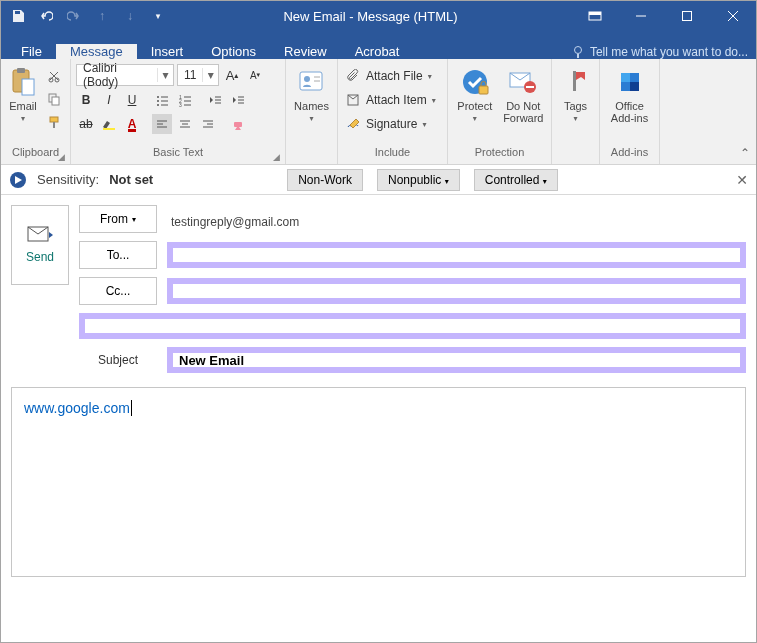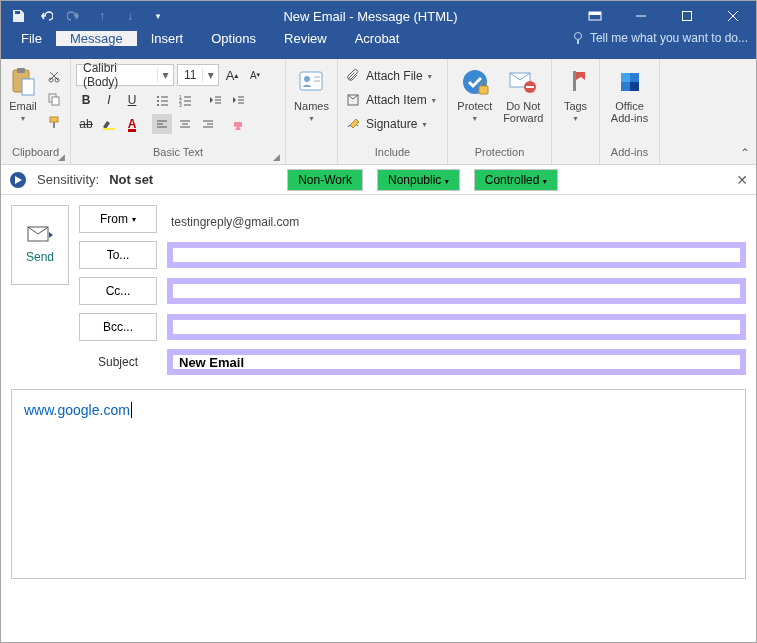--- a/index.html
+++ b/index.html
@@ -8,21 +8,21 @@
 
 .titlebar { background: #2b579a; height: 30px; display: flex; align-items: center; color: #fff; }
 .qat { display: flex; align-items: center; padding-left: 6px; gap: 6px; }
 .qat-btn { width: 22px; height: 22px; display: inline-flex; align-items: center; justify-content: center; color: #fff; opacity: .95; }
 .qat-btn.dim { opacity: .4; }
 .title-text { flex: 1; text-align: center; font-size: 13px; color: #fff; }
 .win-controls { display: flex; }
 .win-btn { width: 46px; height: 30px; display: flex; align-items: center; justify-content: center; color: #fff; }
 
 
-.tabs { background: #2b579a; height: 28px; display: flex; align-items: flex-start; padding-left: 6px; }
+.tabs { background: #2b579a; height: 28px; display: flex; align-items: flex-end; padding-left: 6px; }
 .tab { padding: 0 14px; display: flex; align-items: center; color: #fff; font-size: 13px; cursor: pointer; }
 .tab.active { background: #f1f1f1; color: #2b579a; }
 .tellme { display:flex; align-items:center; color:#cfe0f5; font-size:12px; flex:1; justify-content:flex-end; padding-right:8px; gap:5px;}
 .tellme svg{opacity:.9}
 
 
 .ribbon { background: #f1f1f1; height: 106px; display: flex; border-bottom: 1px solid #d4d4d4; }
 .group { border-right: 1px solid #d9d9d9; display: flex; flex-direction: column; padding: 3px 5px 0; }
 .group-body { flex: 1; display: flex; align-items: flex-start; gap: 4px; }
 .group-label { height: 18px; font-size: 11px; color: #666; text-align: center; position: relative; }
@@ -35,21 +35,21 @@
 .mini { width:20px; height:20px; display:inline-flex; align-items:center; justify-content:center; border:1px solid transparent; font-size:12px;}
 .combo { height:22px; border:1px solid #c6c6c6; background:#fff; display:flex; align-items:center; font-size:12px; }
 .combo .txt{flex:1; padding:0 6px;}
 .combo .arr{width:16px; text-align:center; color:#666; border-left:1px solid #e3e3e3;}
 
 
 .sensbar { height: 30px; background:#fff; border-bottom:1px solid #d9d9d9; display:flex; align-items:center; padding:0 8px; gap:10px;}
 .sensbar .icon{width:18px;height:18px;}
 .sens-label{font-size:13px; color:#444;}
 .sens-val{font-size:13px; font-weight:bold;}
-.sens-btn{ border:1px solid #c6c6c6; padding:3px 10px; font-size:12px; background:#22c55e; margin-left:4px;}
+.sens-btn{ border:1px solid #c6c6c6; padding:3px 10px; font-size:12px; background:#e5e5e5; margin-left:4px;}
 .sens-close{margin-left:auto; color:#666; font-size:14px;}
 
 
 .compose { padding:10px; }
 .sendcol { width:58px; height:80px; border:1px solid #c6c6c6; display:flex; flex-direction:column; align-items:center; justify-content:center; gap:6px; font-size:12px; color:#0f766e;}
 .headgrid { display:flex; gap:10px; }
 .fieldcol { flex:1; display:flex; flex-direction:column; gap:8px; }
 .fieldrow { display:flex; gap:10px; align-items:center; }
 .hdrbtn { width:78px; height:28px; border:1px solid #c6c6c6; background:#fff; font-size:12px; display:flex; align-items:center; justify-content:center;}
 .hdrlabel { width:78px; text-align:center; font-size:12px; }
@@ -434,21 +434,20 @@
       </div>
       <div class="fieldrow">
         <button class="hdrbtn">To...</button>
         <input class="hdrinput" style="">
       </div>
       <div class="fieldrow">
         <button class="hdrbtn">Cc...</button>
         <input class="hdrinput" style="">
       </div>
       <div class="fieldrow">
-        <button class="hdrbtn">Bcc...</button>
         <input class="hdrinput" style="">
       </div>
       <div class="fieldrow">
         <div class="hdrlabel">Subject</div>
         <input class="hdrinput" style="font-weight: bold;" value="New Email">
       </div>
     </div>
   </div>
 
   <div class="bodybox">

